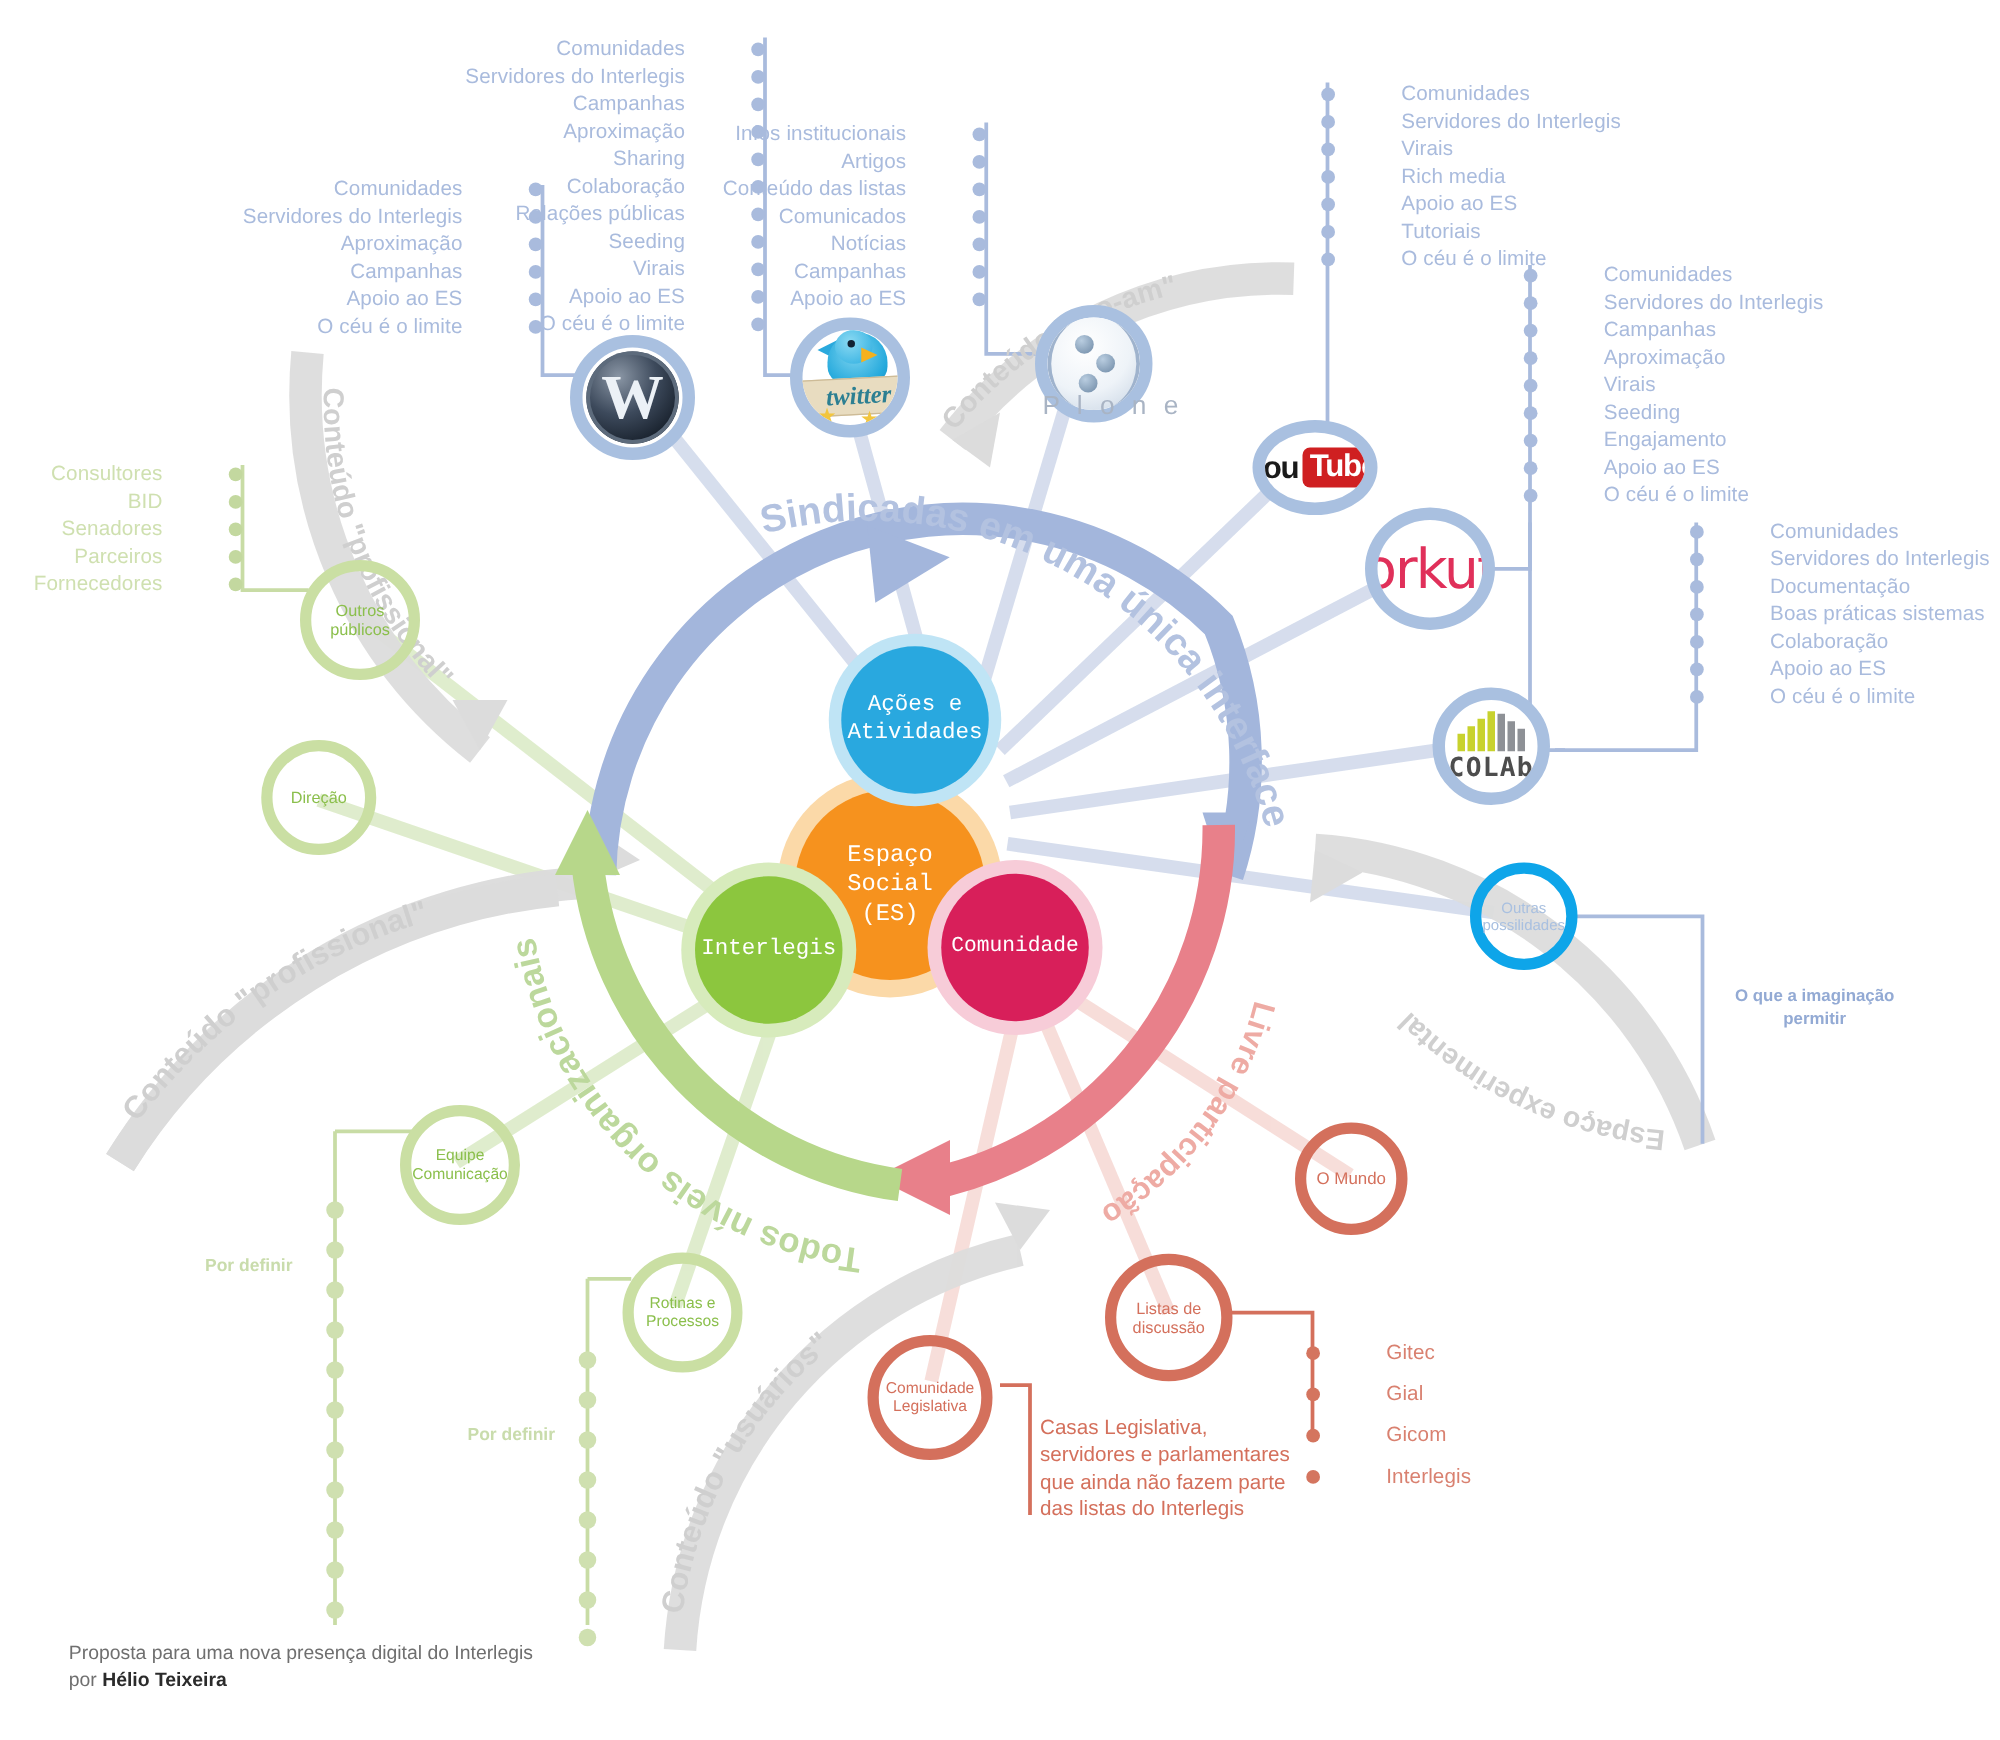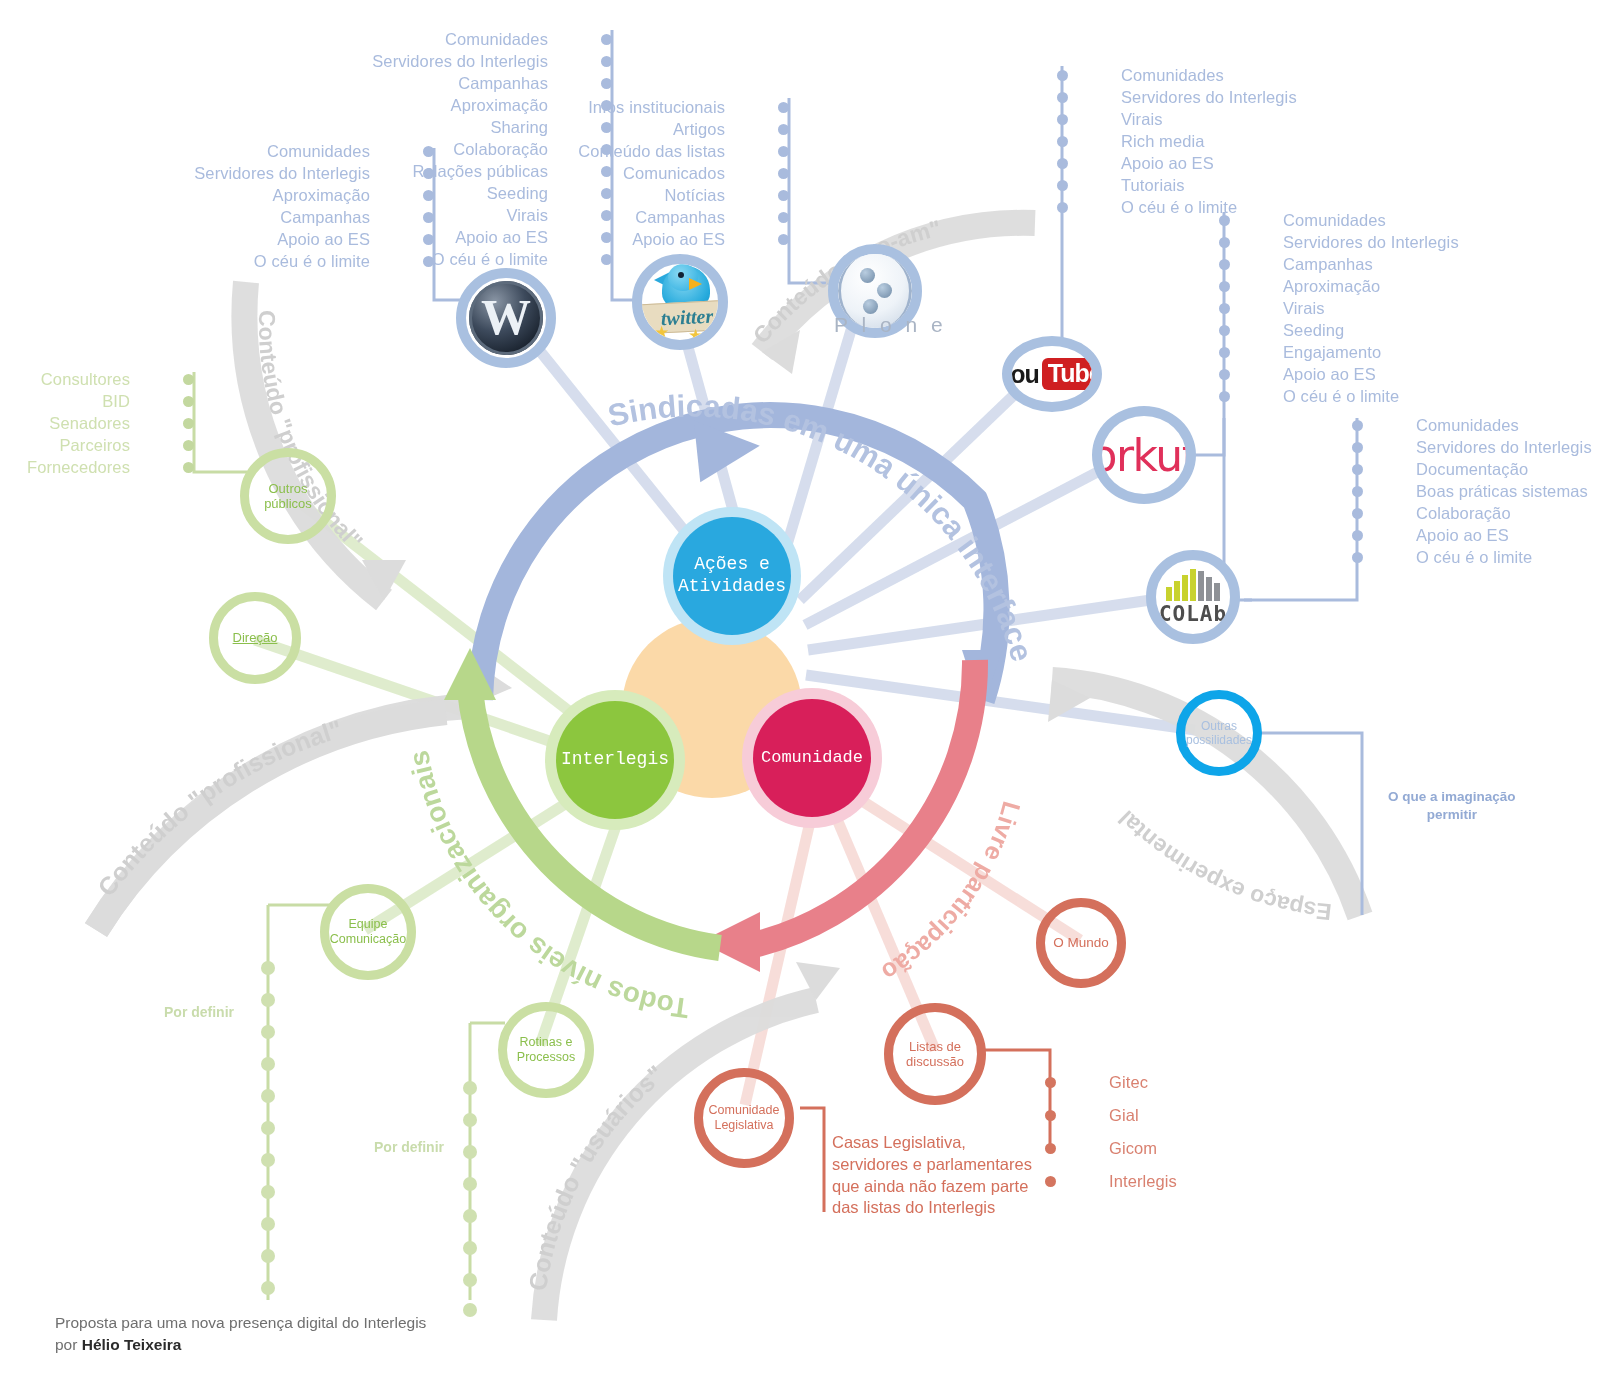--- a/index.html
+++ b/index.html
@@ -564,21 +564,21 @@
     </div>
   </div>
 
   <div class="ring greenring" style="left:240px;top:448px;width:96px;height:96px;font-size:13px;">
     <div>
       <div>Outros</div>
       <div>públicos</div>
     </div>
   </div>
 
-  <div class="ring greenring" style="left:209px;top:592px;width:92px;height:92px;font-size:13px;text-decoration:underline;">
+  <div class="ring greenring" style="left:209px;top:592px;width:92px;height:92px;font-size:13px;">
     <span>Direção</span>
   </div>
 
   <div class="ring greenring" style="left:498px;top:1002px;width:96px;height:96px;font-size:12.5px;">
     <div>
       <div>Rotinas e</div>
       <div>Processos</div>
     </div>
   </div>
 
@@ -608,20 +608,27 @@
   </div>
 
   <div class="ring redring" style="left:694px;top:1068px;width:100px;height:100px;font-size:12.5px;">
     <div>
       <div>Comunidade</div>
       <div>Legislativa</div>
     </div>
   </div>
 
   <div class="blob" style="left:622px;top:618px;width:180px;height:180px;background:#fbd9a8;"></div>
+  <div class="blob" style="left:636px;top:632px;width:152px;height:152px;background:#f6921e;font-size:19px;">
+    <div>
+      <div>Espaço</div>
+      <div>Social</div>
+      <div>(ES)</div>
+    </div>
+  </div>
 
   <div class="blob" style="left:663px;top:507px;width:138px;height:138px;background:#bfe4f5;"></div>
   <div class="blob" style="left:673px;top:517px;width:118px;height:118px;background:#29a8df;font-size:18px;">
     <div>
       <div>Ações e</div>
       <div>Atividades</div>
     </div>
   </div>
 
   <div class="blob" style="left:545px;top:690px;width:140px;height:140px;background:#d7ebbc;"></div>

